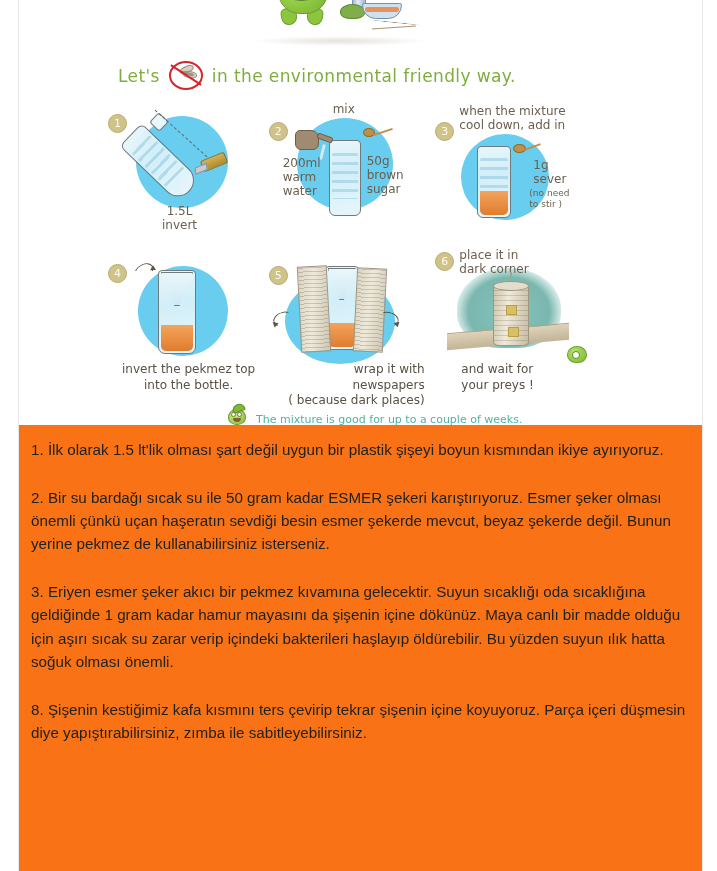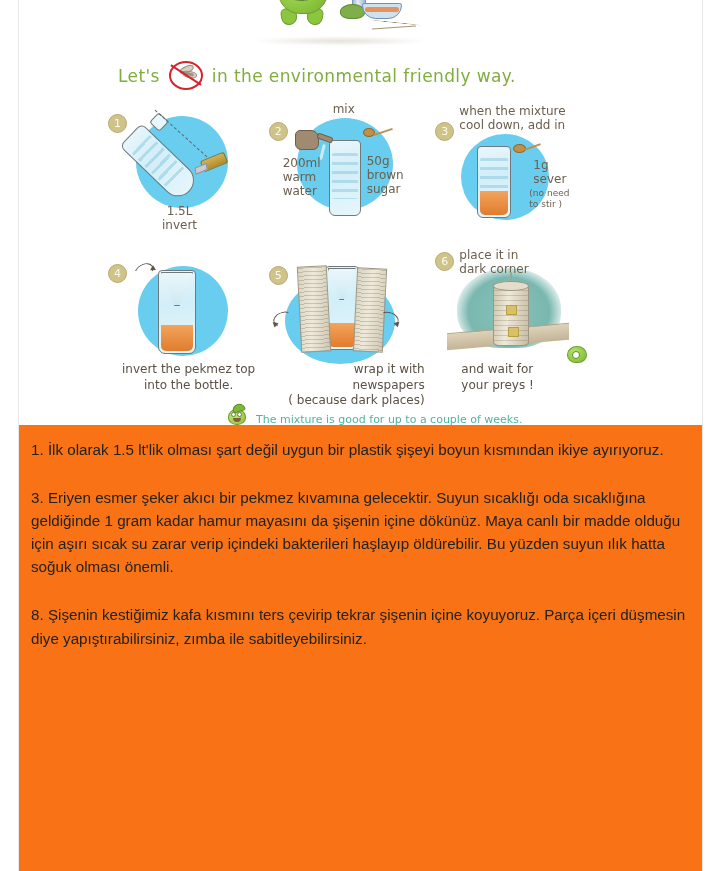--- a/index.html
+++ b/index.html
@@ -696,18 +696,19 @@
             <span>The mixture is good for up to a couple of weeks.</span>
           </div>
 
         </div>
 
       </div>
     </div>
 
     <div class="answer-body">
       <p>1. İlk olarak 1.5 lt'lik  olması şart değil uygun bir plastik şişeyi boyun kısmından ikiye ayırıyoruz.</p>
+      <p>2. Bir su bardağı sıcak su ile 50 gram kadar ESMER şekeri karıştırıyoruz. Esmer şeker olması önemli çünkü uçan haşeratın sevdiği besin esmer şekerde mevcut, beyaz şekerde değil. Bunun yerine pekmez de kullanabilirsiniz isterseniz.</p>
       <p>3. Eriyen esmer şeker akıcı bir pekmez kıvamına gelecektir. Suyun sıcaklığı oda sıcaklığına geldiğinde 1 gram kadar hamur mayasını da şişenin içine dökünüz. Maya canlı bir madde olduğu için aşırı sıcak su zarar verip içindeki bakterileri haşlayıp öldürebilir. Bu yüzden suyun ılık hatta soğuk olması önemli.</p>
       <p>8. Şişenin kestiğimiz kafa kısmını ters çevirip tekrar şişenin içine koyuyoruz. Parça içeri düşmesin diye yapıştırabilirsiniz, zımba ile sabitleyebilirsiniz.</p>
     </div>
 
   </div>
 </div>
 
 </body></html>

